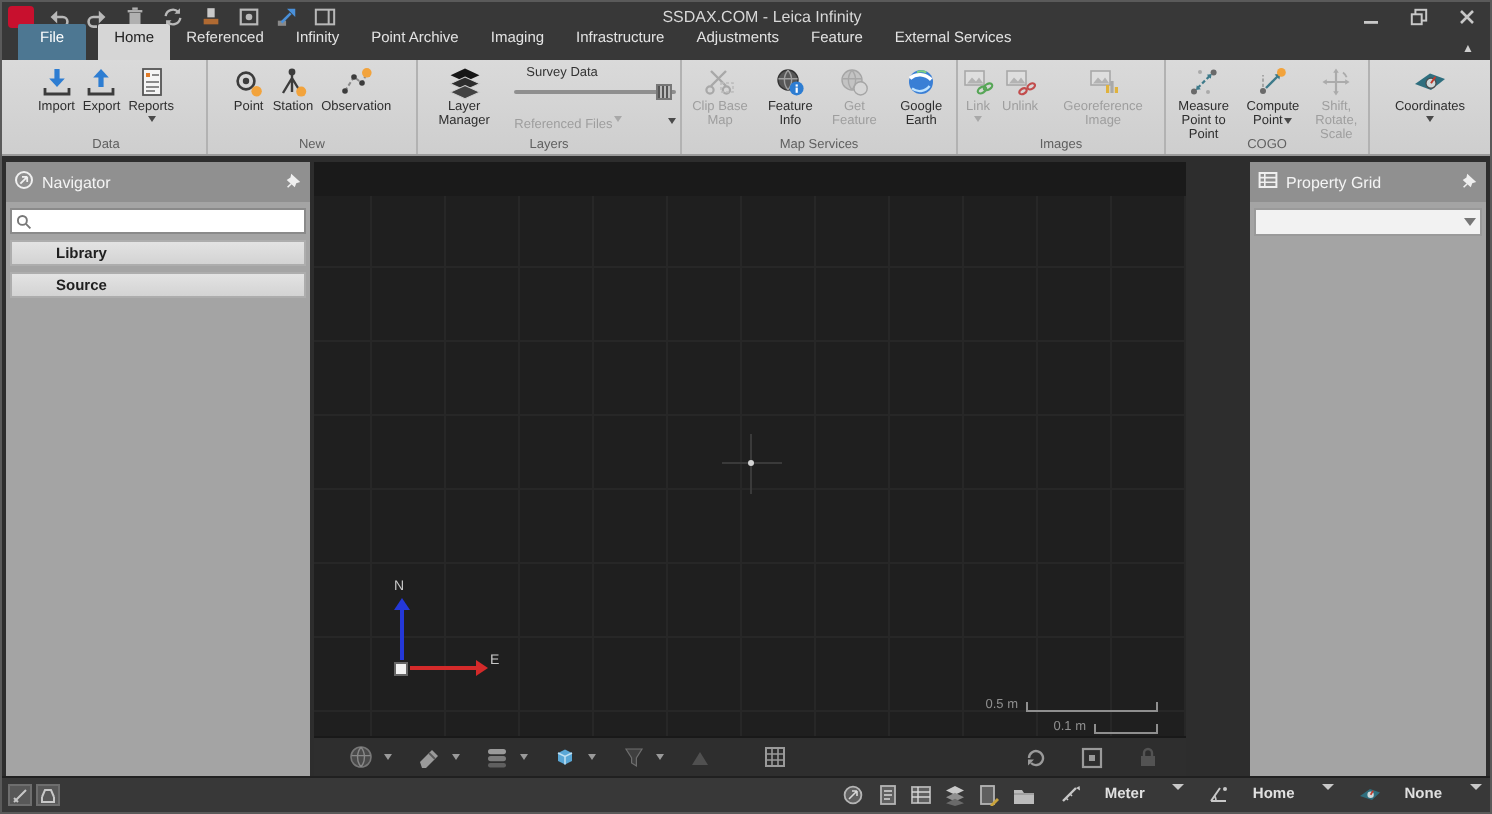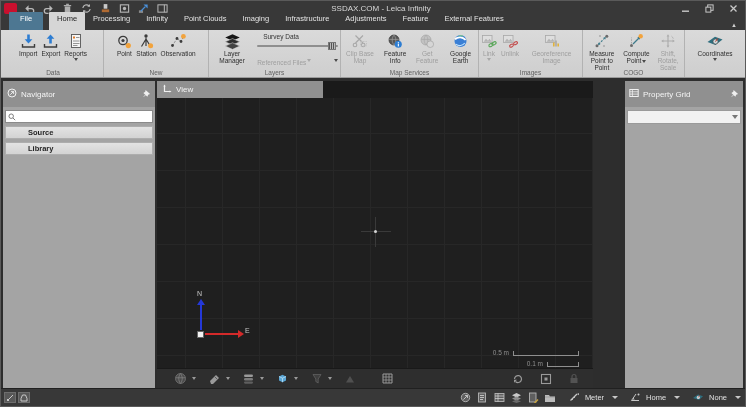--- a/index.html
+++ b/index.html
@@ -48,21 +48,21 @@
   .lw-track { position:absolute; top:3px; left:0; right:0; height:2px; background:#8f8f8f; border-radius:1px; }
   .lw-handle { position:absolute; top:0; right:2px; width:8px; height:8px; background:repeating-linear-gradient(90deg,#555 0 1px,#bbb 1px 2px); border:1px solid #777; }
   .lw-row { display:flex; align-items:center; justify-content:space-between; padding:0 2px; }
 
   
   .main { position:absolute; top:78px; left:0; right:0; bottom:18px; background:#2d2d2d; }
   .panel { position:absolute; top:2px; bottom:0; background:#a4a4a4; }
   .nav  { left:2px; width:152px; }
   .prop { left:624px; right:2px; }
   .center { position:absolute; left:156px; width:436px; top:2px; bottom:0; background:#1f1f1f; }
-  .phdr { height:26px; background:#909090; color:#f4f4f4; font-size:8px; display:flex; align-items:center; gap:4px; padding:0 4px; }
+  .phdr { height:20px; background:#909090; color:#f4f4f4; font-size:8px; display:flex; align-items:center; gap:4px; padding:0 4px; }
   .phdr .spacer { flex:1; }
   .searchbox { position:relative; margin:3px 2px; height:13px; background:#fff; border:1px solid #8a8a8a; }
   .searchbox svg { position:absolute; left:2px; top:2px; }
   .searchbox input { position:absolute; left:12px; right:2px; top:0; bottom:0; border:none; outline:none; font-size:7px; background:transparent; width:calc(100% - 14px); }
   .navsec { height:13px; margin:3px 2px 0; background:linear-gradient(#e3e3e3,#d3d3d3); border:1px solid #adadad; font-size:7.5px; font-weight:bold; color:#1f1f1f; display:flex; align-items:center; padding-left:22px; }
   .propsel { position:relative; margin:3px 2px; height:14px; background:#f2f2f2; border:1px solid #9a9a9a; font-size:7px; color:#333; }
   .propsel .dd { position:absolute; right:2px; top:4px; border-left:3px solid transparent; border-right:3px solid transparent; border-top:4px solid #777; }
 
   
   .ctabs { position:absolute; top:0; left:0; right:0; height:17px; display:flex; gap:2px; background:#1a1a1a; }
@@ -97,21 +97,21 @@
   .vi { width:14px; height:14px; display:inline-flex; align-items:center; justify-content:center; }
   .vcaret { width:0; height:0; border-left:2.5px solid transparent; border-right:2.5px solid transparent; border-top:3px solid #9a9a9a; margin-right:6px; }
   .vtb-right { position:absolute; right:12px; display:flex; gap:14px; align-items:center; }
 
   
   .statusbar { position:absolute; left:0; right:0; bottom:0; height:18px; background:#383838; border-top:1px solid #202020; display:flex; align-items:center; font-size:7.5px; color:#e0e0e0; }
   .sb-left { display:flex; gap:2px; padding-left:3px; }
   .sq { width:12px; height:11px; background:#585858; border:1px solid #6e6e6e; display:inline-flex; align-items:center; justify-content:center; }
   .sb-right { position:absolute; right:4px; display:flex; align-items:center; gap:4px; }
   .si { width:13px; height:13px; display:inline-flex; align-items:center; justify-content:center; }
-  .unit { display:flex; align-items:center; gap:5px; margin-left:8px; }
+  .unit { display:flex; align-items:flex-start; gap:11px; margin-left:8px;font-weight:bold; }
   .ucaret { width:0; height:0; border-left:3px solid transparent; border-right:3px solid transparent; border-top:3.5px solid #c8c8c8; margin-left:3px; }
 </style>
 </head>
 <body>
 
 <div class="app">
 
   <div class="titlebar">
     <div class="qat">
       <span class="logo"></span>
@@ -185,28 +185,28 @@
           <svg width="9" height="9" viewBox="0 0 9 9">
             <path d="M1.5 1.5 7.5 7.5M7.5 1.5 1.5 7.5" stroke="#c8c8c8" stroke-width="1.3"></path>
           </svg>
         </span>
     </div>
   </div>
 
   <div class="tabrow">
     <span class="tab file">File</span>
     <span class="tab active">Home</span>
-    <span class="tab">Processing</span>
+    <span class="tab">Referenced</span>
     <span class="tab">Infinity</span>
-    <span class="tab">Point Clouds</span>
+    <span class="tab">Point Archive</span>
     <span class="tab">Imaging</span>
     <span class="tab">Infrastructure</span>
     <span class="tab">Adjustments</span>
     <span class="tab">Feature</span>
-    <span class="tab">External Features</span>
+    <span class="tab">External Services</span>
     <span class="collapse">▲</span>
   </div>
 
   <div class="ribbon">
 
     <div class="group g-data">
       <div class="btns">
         <div class="rbtn">
           <span class="ic">
               <svg width="17" height="17" viewBox="0 0 17 17">
@@ -471,33 +471,26 @@
               <path d="M2 8.5 4 6.5" stroke="#efefef" stroke-width="0.9"></path>
             </svg></span>
       </div>
       <div class="searchbox">
         <svg width="8" height="8" viewBox="0 0 10 10">
             <circle cx="4" cy="4" r="2.8" fill="none" stroke="#777" stroke-width="1.2"></circle>
             <path d="M6.2 6.2 9 9" stroke="#777" stroke-width="1.2"></path>
           </svg>
         <input type="text" placeholder="" style="">
       </div>
+      <div class="navsec">Library</div>
       <div class="navsec">Source</div>
-      <div class="navsec">Library</div>
     </div>
 
     <div class="center">
       <div class="ctabs">
-        <div class="ctab viewtab">
-          <span><svg width="10" height="10" viewBox="0 0 10 10">
-                <path d="M2.5 1.5v6h6" fill="none" stroke="#f0f0f0" stroke-width="1.2"></path>
-                <path d="M2.5 0.5 1.4 2.5h2.2zM9.5 7.5 7.5 6.4v2.2z" fill="#f0f0f0"></path>
-              </svg></span>
-          <span>View</span>
-        </div>
       </div>
 
       <div class="canvas">
         <div class="cross-v"></div>
         <div class="cross-h"></div>
         <div class="cdot"></div>
 
         <div class="axis">
           <span class="n-lab">N</span>
           <div class="n-head"></div>

